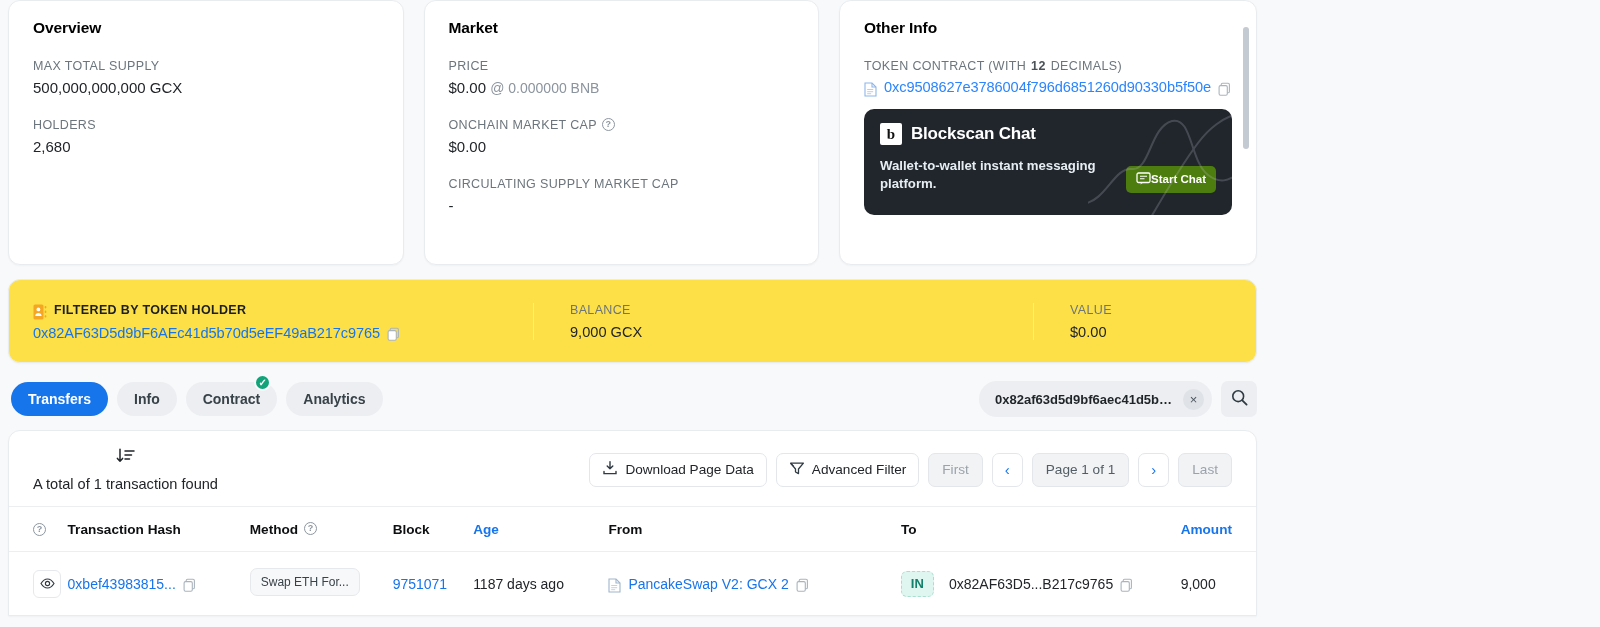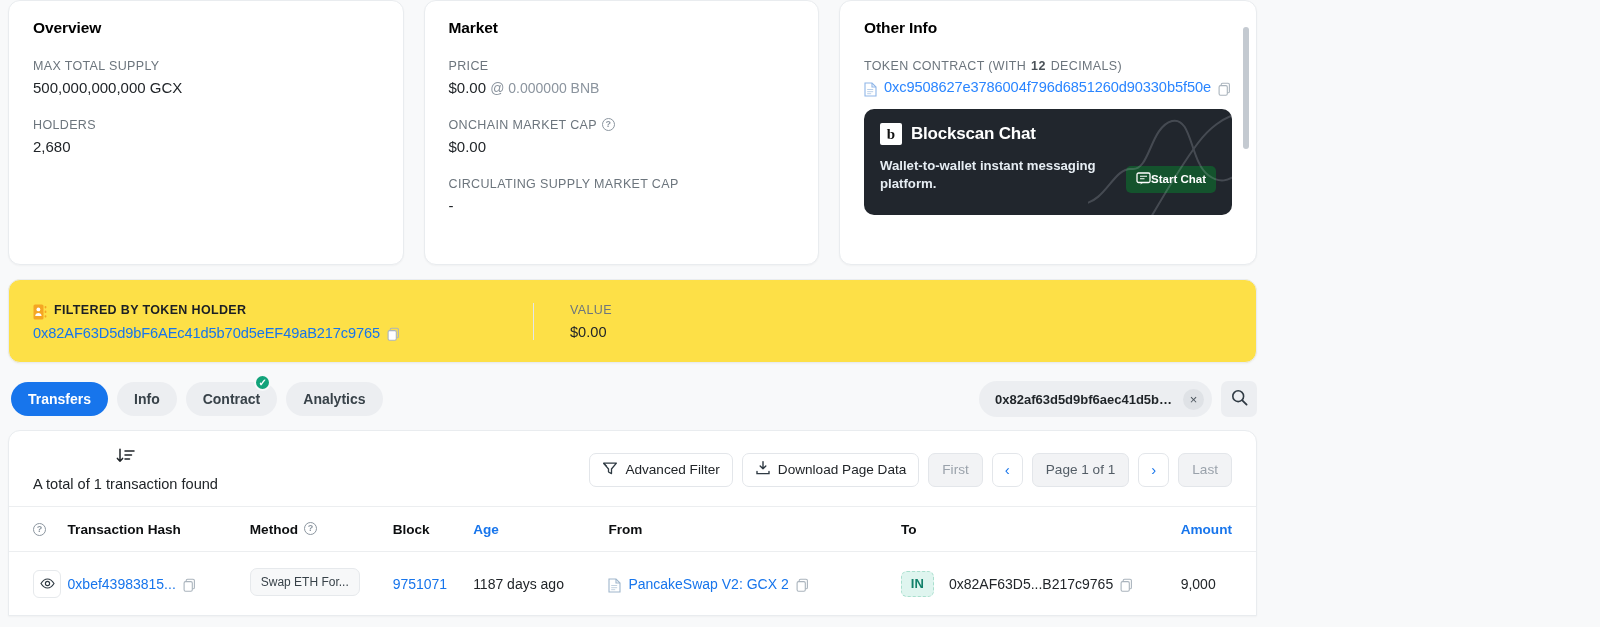--- a/index.html
+++ b/index.html
@@ -103,21 +103,21 @@
     font-weight: 700;
     font-size: 15px;
     display: flex; align-items: center; justify-content: center;
     border-radius: 2px;
     font-family: "Liberation Serif", serif;
   }
   .bs-title { color: #fff; font-size: 17px; font-weight: 700; letter-spacing: -.2px; }
   .bs-body { display: flex; align-items: flex-end; justify-content: flex-end; margin-top: 12px; }
   .bs-desc { color: #e6edf3; font-size: 13.2px; line-height: 1.35; font-weight: 600; }
   .bs-btn {
-    background: #14532d;
+    background: #4d7c0f;
     color: #fff;
     border: none;
     border-radius: 5px;
     padding: 6px 10px;
     font-size: 11.5px;
     font-weight: 700;
     display: flex;
     align-items: center;
     cursor: pointer;
     white-space: nowrap;
@@ -474,20 +474,24 @@
         <a href="#" class="addr-link" style="color:#1775ec">0x82AF63D5d9bF6AEc41d5b70d5eEF49aB217c9765</a>
         <span class="copy-icon">
           <svg width="14" height="15" viewBox="0 0 14 15">
               <rect x="3.2" y="1.2" width="8.2" height="9.6" rx="1.4" fill="none" stroke="#aab4bd" stroke-width="1.1"></rect>
               <rect x="1.1" y="3.6" width="8.2" height="9.6" rx="1.4" fill="#fff" stroke="#aab4bd" stroke-width="1.1"></rect>
             </svg>
         </span>
       </div>
     </div>
 
+    <div class="fs-block w2 sep">
+      <div class="fs-label">BALANCE</div>
+      <div class="fs-value">9,000 GCX</div>
+    </div>
 
     <div class="fs-block sep">
       <div class="fs-label">VALUE</div>
       <div class="fs-value">$0.00</div>
     </div>
   </div>
 
   <div class="tabs-row">
     <div class="tabs">
       <button class="tab active">
@@ -529,36 +533,36 @@
               <path d="M4 2.2v12m0 0l-2.6-2.8M4 14.2l2.6-2.8" stroke="#1f2428" stroke-width="1.5" fill="none" stroke-linecap="round"></path>
               <path d="M9 4h9M9 8h6.5M9 12h4.5" stroke="#1f2428" stroke-width="1.5" stroke-linecap="round"></path>
             </svg>
         </span>
         <span>A total of 1 transaction found</span>
       </div>
 
       <div class="toolbar-right">
         <button class="tb-btn">
           <span>
+            <svg width="16" height="16" viewBox="0 0 16 16">
+                <path d="M8 1.6v7.2m0 0L5.2 6M8 8.8L10.8 6" stroke="#2f3a43" stroke-width="1.4" fill="none" stroke-linecap="round"></path>
+                <path d="M2 11.4v2.2h12v-2.2" stroke="#2f3a43" stroke-width="1.4" fill="none" stroke-linecap="round"></path>
+              </svg>
+          </span>
+          <span>Download Page Data</span>
+        </button>
+
+        <button class="tb-btn">
+          <span>
             <svg width="16" height="15" viewBox="0 0 16 15">
                 <path d="M1.6 2.2h12.8L9.5 8v4.6L6.5 11V8z" fill="none" stroke="#2f3a43" stroke-width="1.3" stroke-linejoin="round"></path>
                 <path d="M1.6 2.2l3.1 3.2" stroke="#2f3a43" stroke-width="1.3"></path>
               </svg>
           </span>
           <span>Advanced Filter</span>
-        </button>
-
-        <button class="tb-btn">
-          <span>
-            <svg width="16" height="16" viewBox="0 0 16 16">
-                <path d="M8 1.6v7.2m0 0L5.2 6M8 8.8L10.8 6" stroke="#2f3a43" stroke-width="1.4" fill="none" stroke-linecap="round"></path>
-                <path d="M2 11.4v2.2h12v-2.2" stroke="#2f3a43" stroke-width="1.4" fill="none" stroke-linecap="round"></path>
-              </svg>
-          </span>
-          <span>Download Page Data</span>
         </button>
 
         <button class="pg-btn">First</button>
         <button class="pg-btn chev">‹</button>
         <button class="pg-btn page-ind">Page 1 of 1</button>
         <button class="pg-btn chev">›</button>
         <button class="pg-btn">Last</button>
       </div>
     </div>
 

